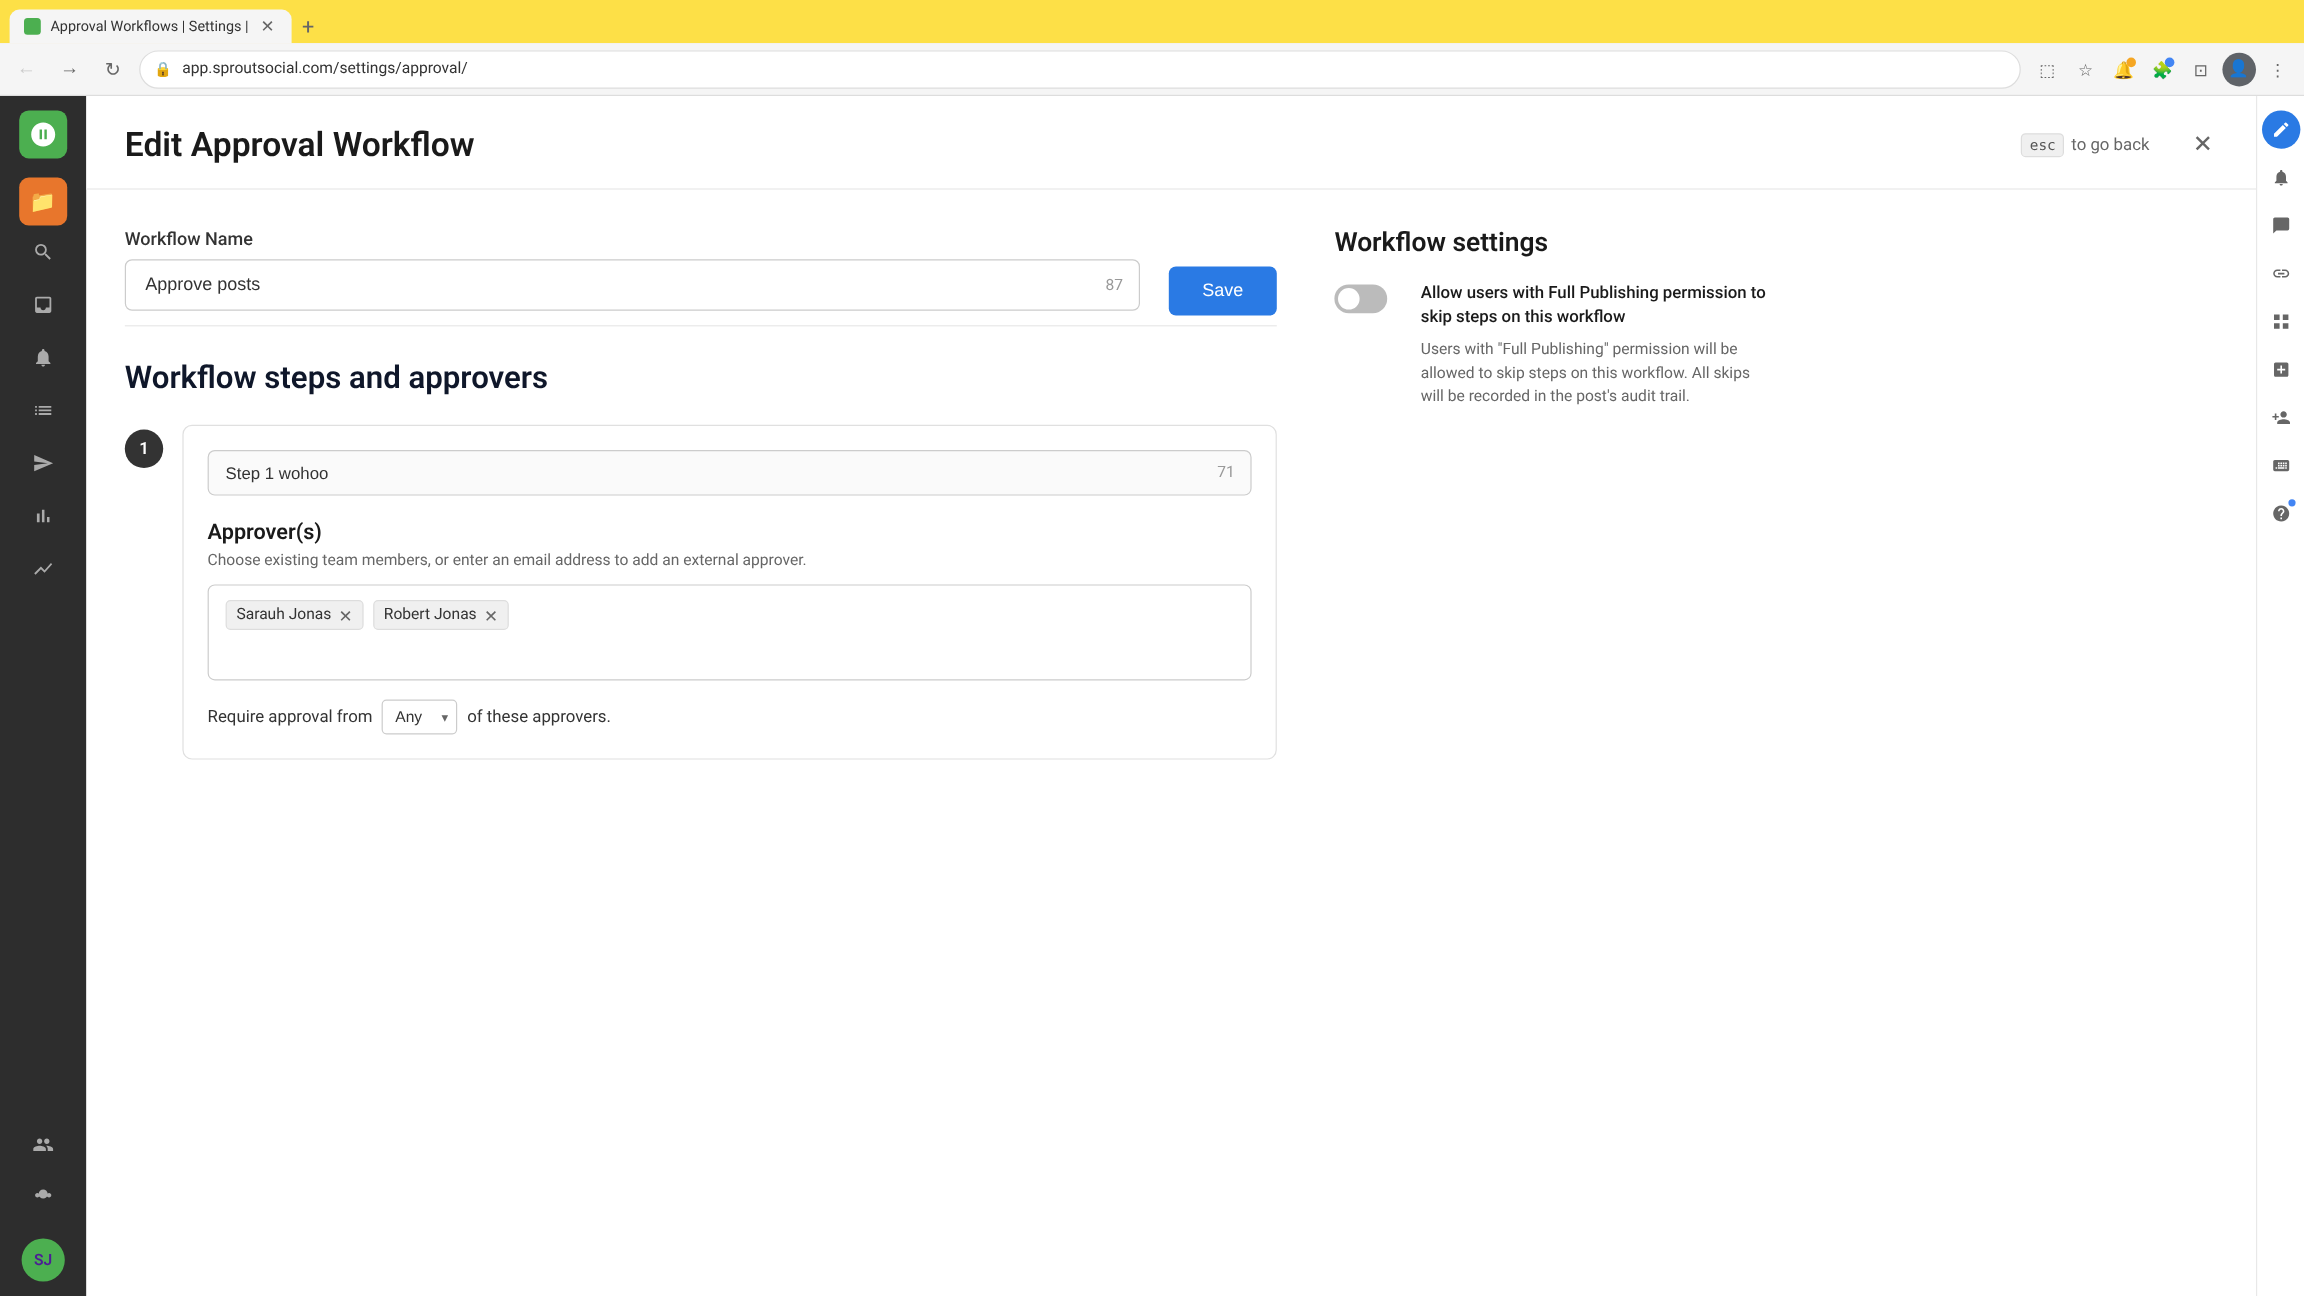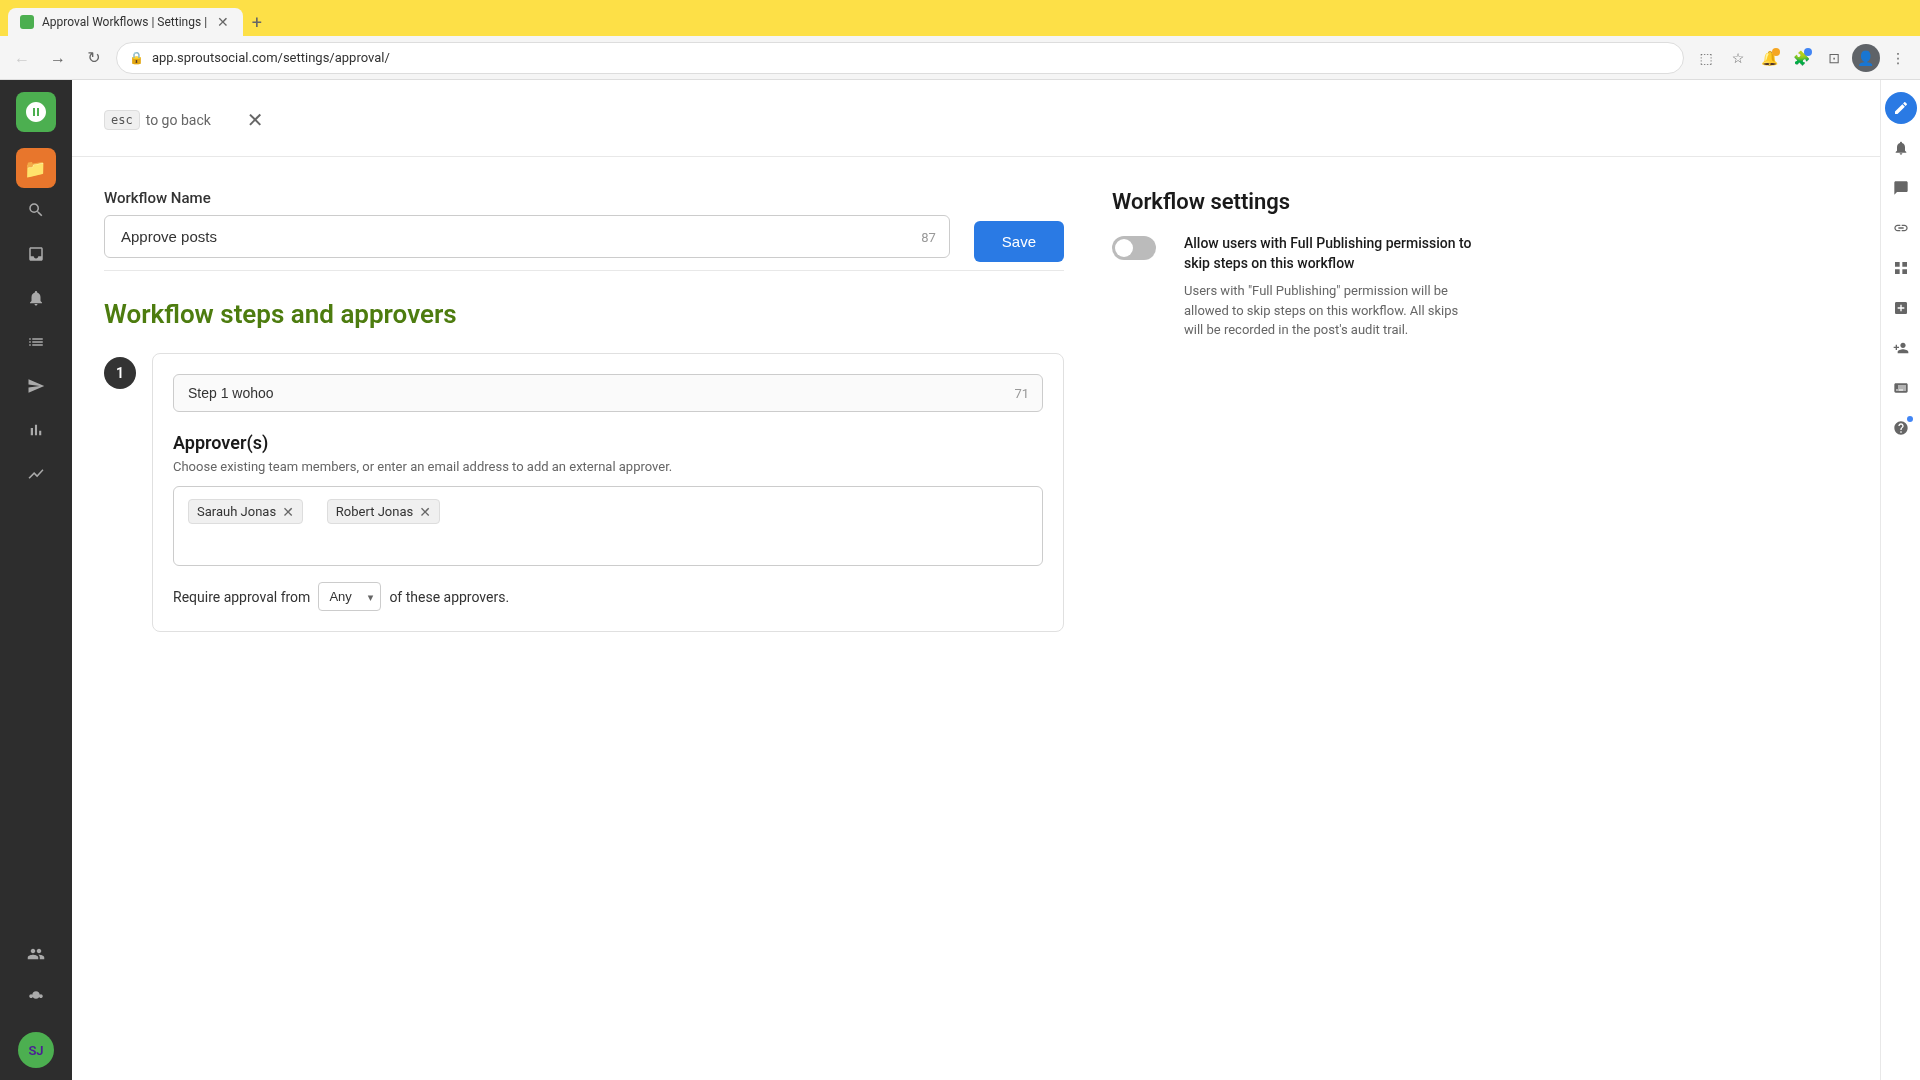--- a/index.html
+++ b/index.html
@@ -60,32 +60,32 @@
     .field-input { width: 100%; border: 1px solid #ccc; border-radius: 6px; padding: 12px 50px 12px 16px; font-size: 15px; color: #333; outline: none; }
     .char-count { position: absolute; right: 14px; top: 50%; transform: translateY(-50%); font-size: 13px; color: #999; }
     .save-button { background: #2a7ae4; color: white; border: none; border-radius: 6px; padding: 12px 28px; font-size: 15px; font-weight: 500; cursor: pointer; white-space: nowrap; }
     .name-row { display: flex; align-items: flex-end; gap: 24px; }
     .name-row .field-group { flex: 1; margin-bottom: 4px; }
 
     
     .divider { border: none; border-top: 1px solid #e8e8e8; margin: 8px 0 28px; }
 
     
-    .section-title { font-size: 26px; font-weight: 600; color: #4d7c0f; margin-bottom: 24px; }
+    .section-title { font-size: 26px; font-weight: 600; color: #0f172a; margin-bottom: 24px; }
     .step-container { display: flex; gap: 16px; align-items: flex-start; }
     .step-number { width: 32px; height: 32px; background: #333; color: white; border-radius: 50%; display: flex; align-items: center; justify-content: center; font-size: 14px; font-weight: 600; flex-shrink: 0; margin-top: 4px; }
     .step-body { flex: 1; background: #fff; border: 1px solid #e0e0e0; border-radius: 8px; padding: 20px; }
     .step-field-label { font-size: 14px; font-weight: 500; color: #333; margin-bottom: 8px; }
     .step-input-wrapper { position: relative; margin-bottom: 20px; }
     .step-input { width: 100%; border: 1px solid #ccc; border-radius: 6px; padding: 10px 50px 10px 14px; font-size: 14px; color: #333; outline: none; background: #fafafa; }
 
     
     .approvers-label { font-size: 18px; font-weight: 600; color: #1a1a1a; margin-bottom: 6px; }
     .approvers-hint { font-size: 13px; color: #666; margin-bottom: 12px; }
-    .approvers-box { border: 1px solid #ccc; border-radius: 6px; padding: 12px 14px; min-height: 80px; display: flex; flex-wrap: wrap; gap: 24px; align-items: flex-start; }
+    .approvers-box { border: 1px solid #ccc; border-radius: 6px; padding: 12px 14px; min-height: 80px; display: flex; flex-wrap: wrap; gap: 8px; align-items: flex-start; }
     .approver-tag { display: flex; align-items: center; background: #f0f0f0; border: 1px solid #ddd; border-radius: 4px; padding: 4px 8px; font-size: 13px; color: #333; gap: 6px; }
     .approver-tag-remove { cursor: pointer; color: #666; font-size: 14px; border: none; background: none; padding: 0; line-height: 1; }
 
     
     .require-row { display: flex; align-items: center; gap: 8px; margin-top: 16px; font-size: 14px; color: #333; }
     .require-select { border: 1px solid #ccc; border-radius: 4px; padding: 6px 28px 6px 10px; font-size: 13px; color: #333; background: #fff; cursor: pointer; appearance: none; outline: none; position: relative; }
     .select-wrapper { position: relative; display: inline-block; }
     .select-wrapper::after { content: '▾'; position: absolute; right: 8px; top: 50%; transform: translateY(-50%); pointer-events: none; font-size: 11px; color: #666; }
 
     
@@ -221,20 +221,21 @@
             <path d="M5.5 7C4.12 7 3 8.12 3 9.5S4.12 12 5.5 12 8 10.88 8 9.5 6.88 7 5.5 7zM12 3C9.24 3 7 5.24 7 8s2.24 5 5 5 5-2.24 5-5-2.24-5-5-5zm6.5 4c-1.38 0-2.5 1.12-2.5 2.5S17.12 12 18.5 12 21 10.88 21 9.5 19.88 7 18.5 7z"></path>
           </svg>
       </span>
     </div>
     <div class="sidebar-avatar">SJ</div>
   </div>
 
   <div class="main-content">
 
     <div class="page-header">
+      <h1 class="page-title">Edit Approval Workflow</h1>
       <div class="header-right">
         <div class="esc-hint">
           <span class="esc-badge">esc</span>
           <span>to go back</span>
         </div>
         <button class="close-btn">✕</button>
       </div>
     </div>
 
     <div class="content-area">

